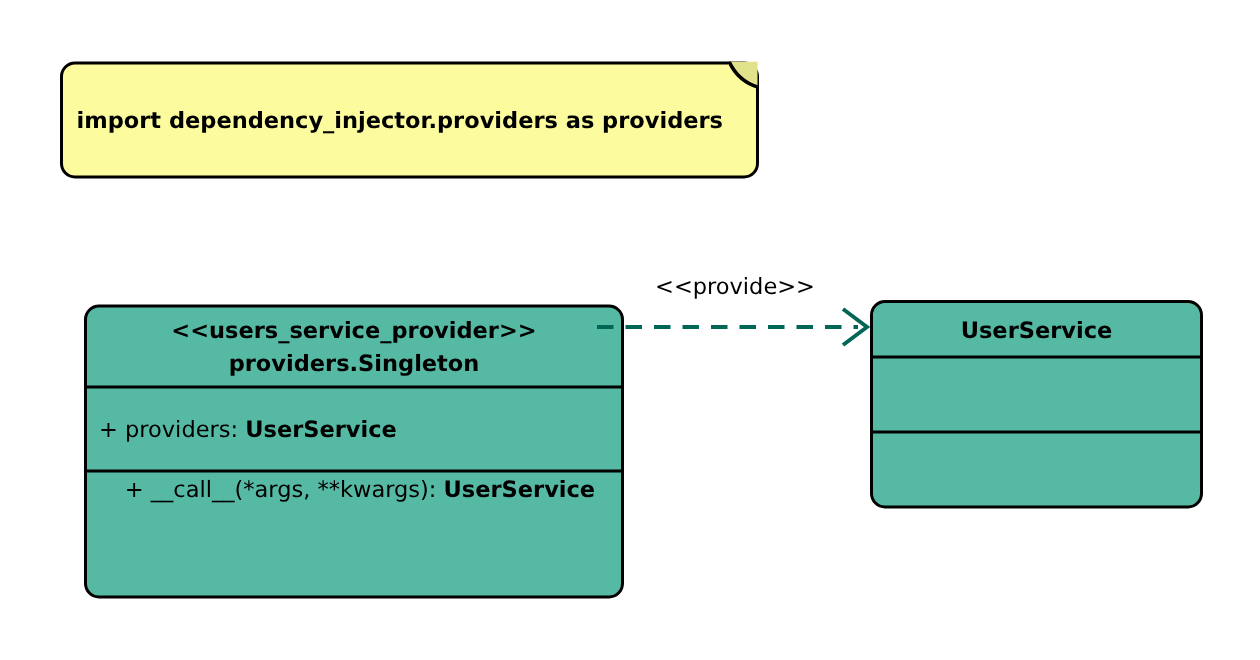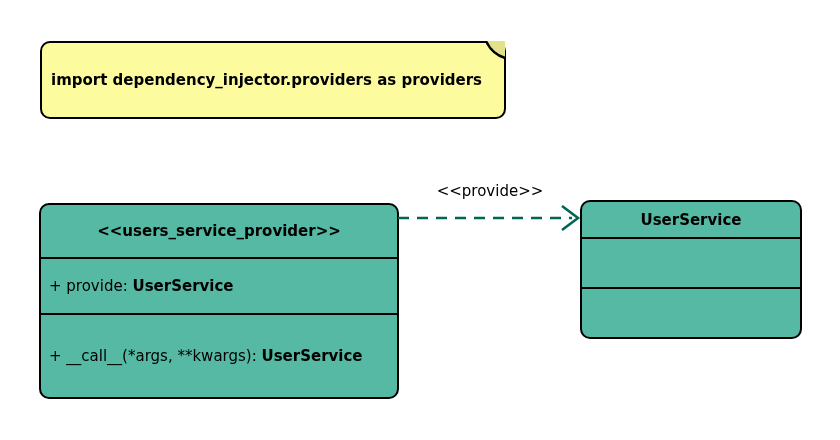--- a/index.html
+++ b/index.html
@@ -43,37 +43,37 @@
   .fold-line{fill:none;stroke:var(--class-border);stroke-width:2.4;}
 
   
   .uml-class{
     position:absolute;
     background:var(--class-fill);
     border:2px solid var(--class-border);
     border-radius:10px;
     overflow:hidden;
   }
-  .uml-class.provider{left:39px;top:203px;width:360px;height:196px;}
+  .uml-class.provider{left:56px;top:203px;width:360px;height:196px;}
   .uml-class.service{left:580px;top:200px;width:222px;height:139px;}
 
   .uml-header{
     display:flex;flex-direction:column;align-items:center;justify-content:center;
     font-weight:bold;font-size:15px;line-height:22px;text-align:center;
   }
   .provider .uml-header{height:52px;}
   .service  .uml-header{height:35px;}
 
   .uml-section{border-top:2px solid var(--class-border);}
   .provider .attrs{
     height:56px;display:flex;align-items:center;
     padding-left:8px;font-size:15px;
   }
   .provider .methods{
-    height:84px;display:flex;flex-direction:column;justify-content:center;
+    height:84px;display:flex;flex-direction:row;justify-content:center;
     padding-left:8px;font-size:15px;line-height:23px;
   }
   .service .empty-a{height:50px;}
   .service .empty-b{height:50px;}
   .b{font-weight:bold;}
   .uml-line{white-space:nowrap;}
 
   
   .arrow-svg{position:absolute;left:398px;top:196px;}
   .arrow-line{
@@ -98,23 +98,24 @@
     <div class="note-text">import dependency_injector.providers as providers</div>
     <svg class="note-fold" width="20" height="18" viewBox="0 0 20 18">
       <path class="fold-fill" d="M0,0 Q6,13 19,17 L19,0 Z"></path>
       <path class="fold-line" d="M0,0 Q6,13 19,17"></path>
     </svg>
   </div>
 
   <div class="uml-class provider">
     <div class="uml-header">
       <div>&lt;&lt;users_service_provider&gt;&gt;</div>
+      <div>providers.Singleton</div>
     </div>
     <div class="uml-section attrs">
-      <div class="uml-line"><span>+ provide: </span><span class="b">UserService</span></div>
+      <div class="uml-line"><span>+ providers: </span><span class="b">UserService</span></div>
     </div>
     <div class="uml-section methods">
       <div class="uml-line"><span>+ __call__(*args, **kwargs): </span><span class="b">UserService</span></div>
     </div>
   </div>
 
   <svg class="arrow-svg" width="184" height="44" viewBox="0 0 184 44">
     <line class="arrow-line" x1="0" y1="22" x2="174" y2="22"></line>
     <polyline class="arrow-head" points="164,10 180,22 164,34"></polyline>
   </svg>

